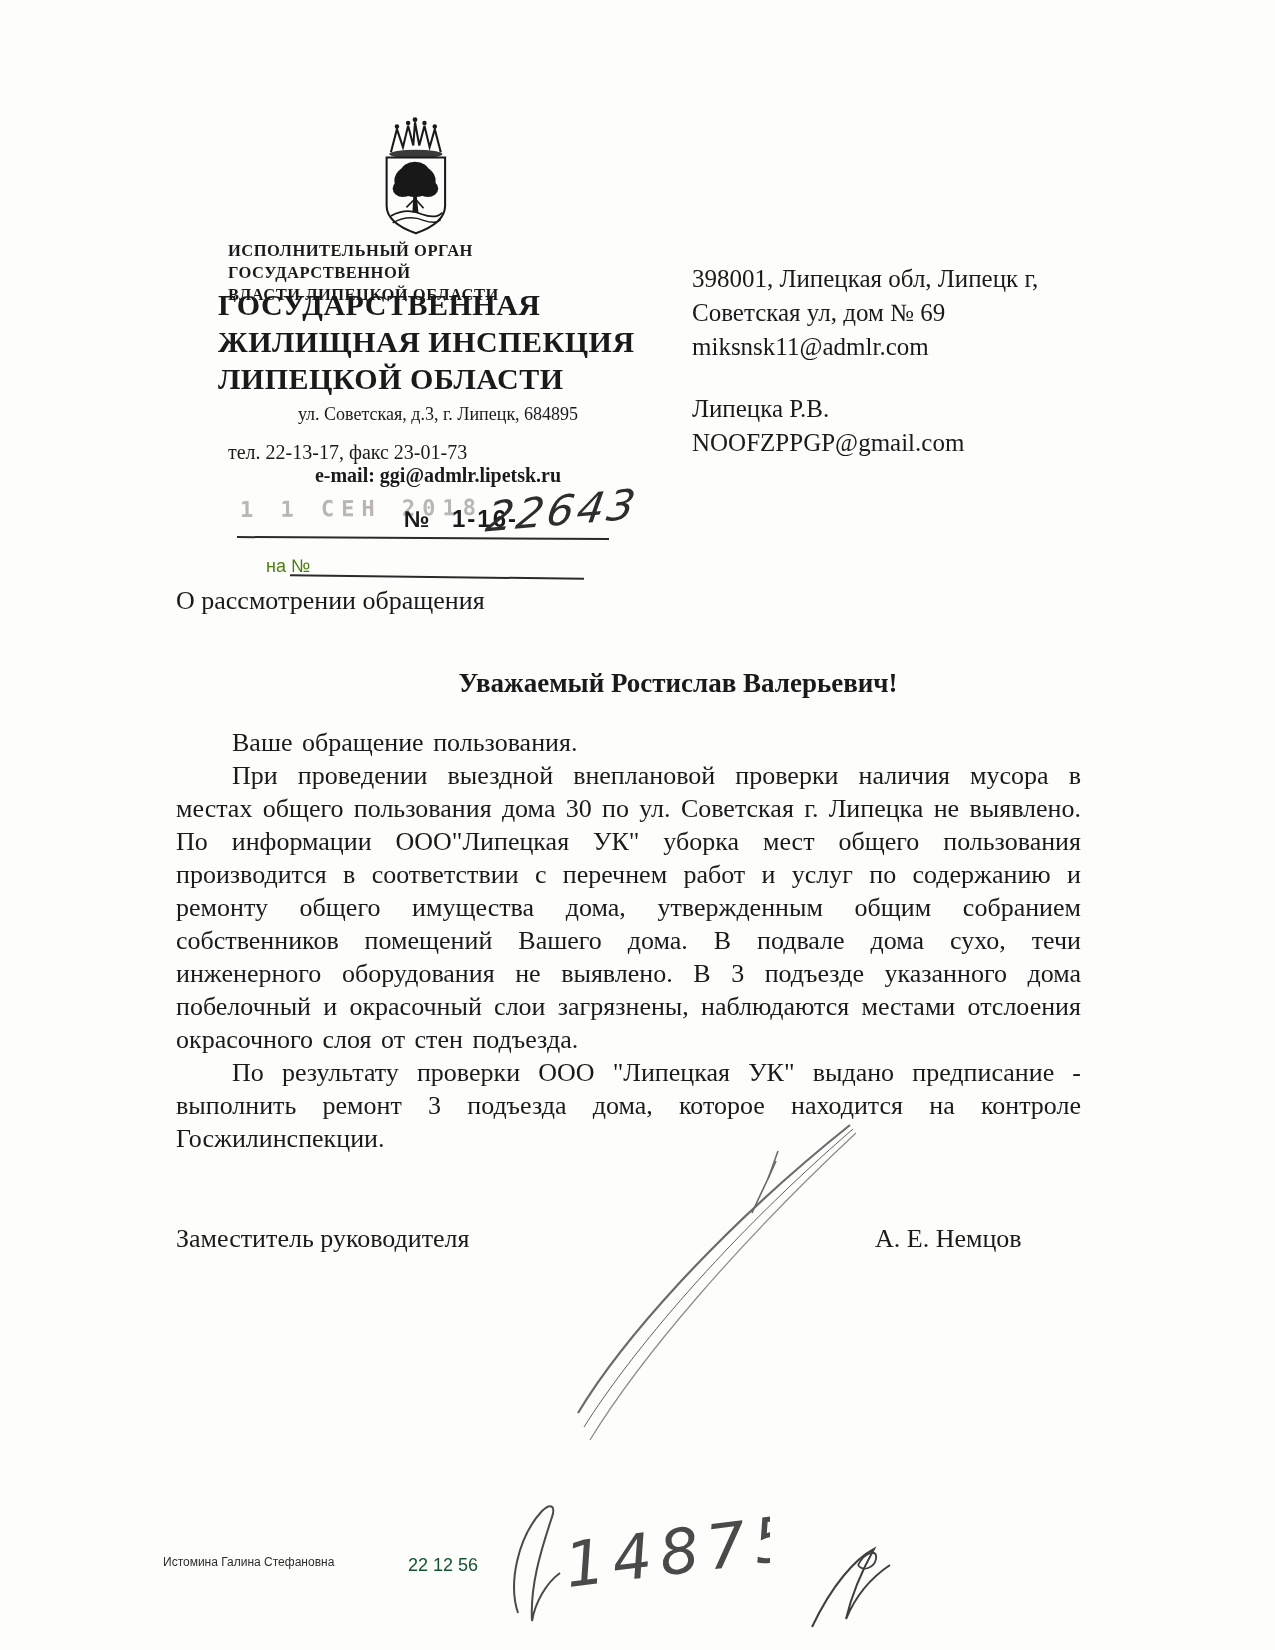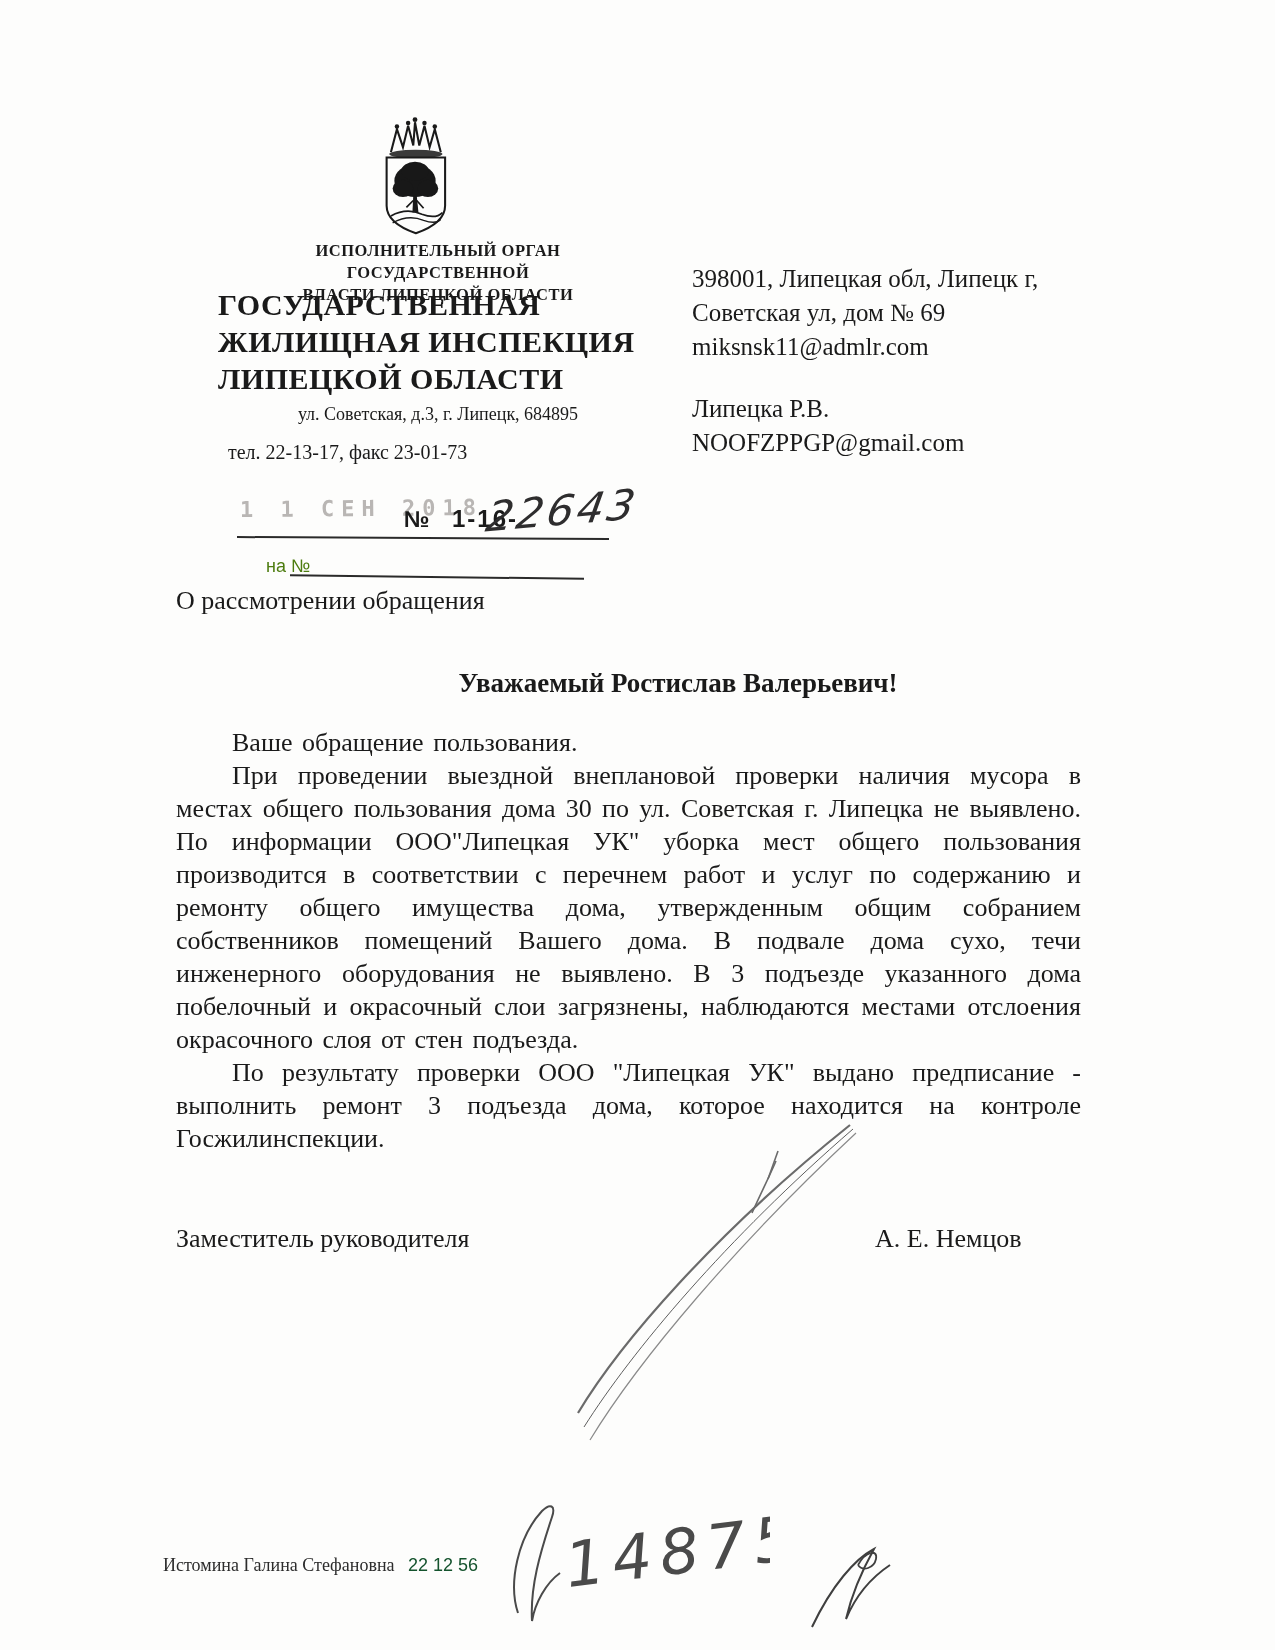--- a/index.html
+++ b/index.html
@@ -11,21 +11,21 @@
     background: #fdfdfc;
     overflow: hidden;
     color: #1a1a1a;
     font-family: "Liberation Serif", serif;
   }
   .abs { position: absolute; }
   
   .arms { left: 372px; top: 116px; }
   .org-small {
     left: 228px; top: 240px; width: 420px;
-    text-align: center;
+    text-align: left;
     font-family: "Liberation Serif", serif;
     font-weight: bold; font-size: 16.5px; line-height: 22px;
     letter-spacing: .5px;
   }
   .org-big {
     left: 218px; top: 286px; width: 440px;
     text-align: left;
     font-weight: bold; font-size: 30px; line-height: 37px;
     letter-spacing: .5px;
   }
@@ -75,21 +75,21 @@
   }
   .body-block {
     left: 176px; top: 726px; width: 905px;
     font-size: 26px; line-height: 33px;
   }
   .body-block p { text-indent: 56px; text-align: justify; word-spacing: 3px; }
   .sig-position { left: 176px; top: 1224px; font-size: 26px; }
   .sig-name { left: 875px; top: 1224px; font-size: 26px; }
   .sig-stroke { left: 540px; top: 1095px; }
   
-  .executor { left: 163px; top: 1555px; font-family: Liberation Serif, serif; font-size: 18px; color: #2c2c2c; }
+  .executor { left: 163px; top: 1555px; font-family: Liberation Sans, sans-serif; font-size: 12px; color: #2c2c2c; }
   .exec-phone { left: 408px; top: 1555px; font-family: "Liberation Sans", sans-serif; font-size: 18px; color: #14532d; }
   .hand-number { left: 490px; top: 1495px; }
   .small-sig { left: 800px; top: 1535px; }
 </style>
 </head>
 <body>
 
 <div class="page">
 
   <div class="abs arms">
@@ -122,20 +122,21 @@
     <div>ИСПОЛНИТЕЛЬНЫЙ ОРГАН ГОСУДАРСТВЕННОЙ</div>
     <div>ВЛАСТИ ЛИПЕЦКОЙ ОБЛАСТИ</div>
   </div>
   <div class="abs org-big">
     <div>ГОСУДАРСТВЕННАЯ</div>
     <div>ЖИЛИЩНАЯ ИНСПЕКЦИЯ</div>
     <div>ЛИПЕЦКОЙ ОБЛАСТИ</div>
   </div>
   <div class="abs lh-address">ул. Советская, д.3, г. Липецк, 684895</div>
   <div class="abs lh-phone">тел. 22-13-17, факс 23-01-73</div>
+  <div class="abs lh-email">e-mail: ggi@admlr.lipetsk.ru</div>
 
   <div class="abs stamp-date">1 1 СЕН 2018</div>
   <div class="abs num-prefix">№</div>
   <div class="abs num-printed">1-16-</div>
   <div class="abs num-hand">22643</div>
   <div class="abs rule-1"></div>
   <div class="abs reply-label">на №</div>
   <div class="abs rule-2"></div>
 
   <div class="abs recipient">

